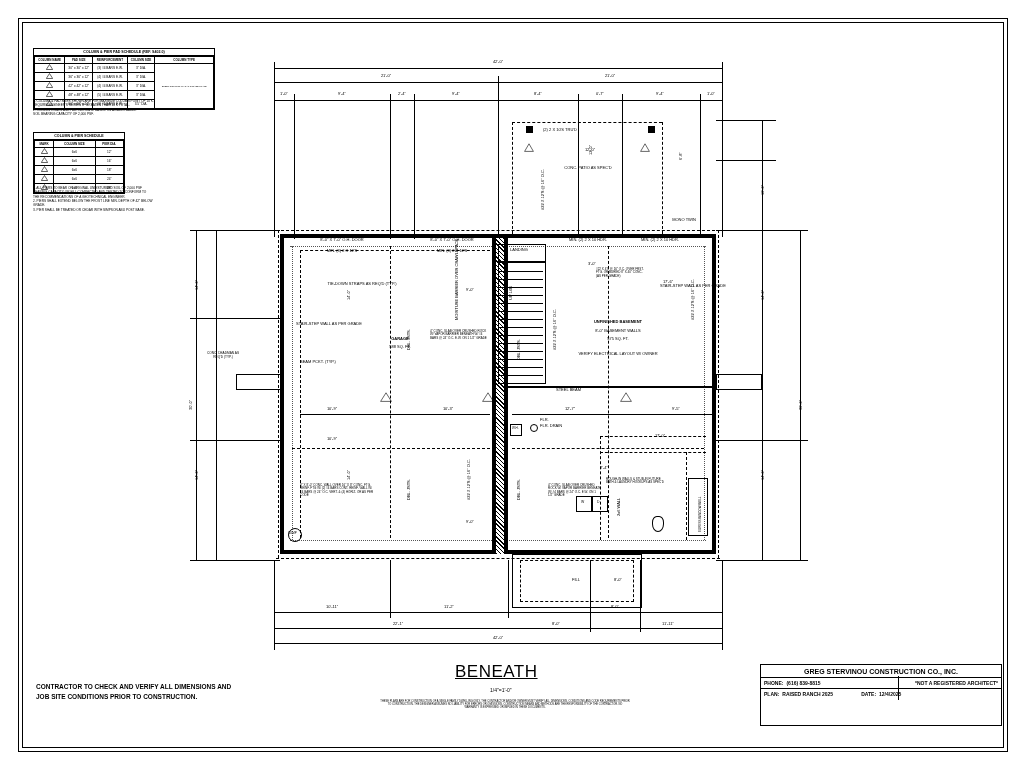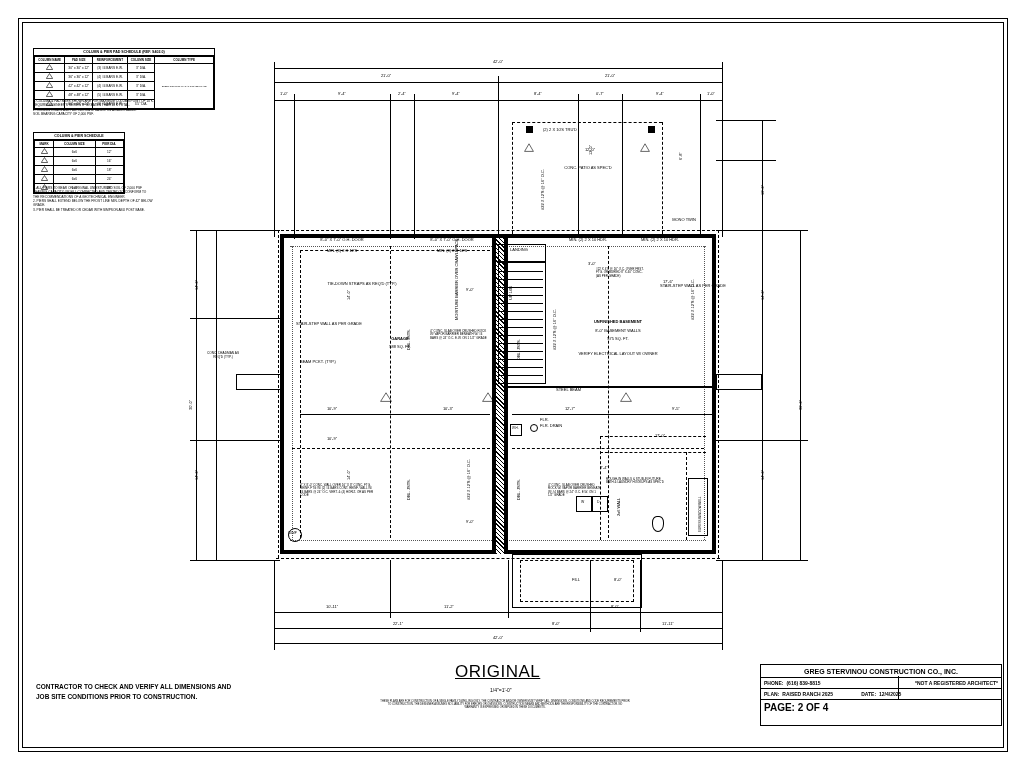--- a/index.html
+++ b/index.html
@@ -403,40 +403,37 @@
     <div class="txt c" style="left:618px;top:578px;">8'-0"</div>
 
     <div class="txt" style="left:548px;top:484px;width:54px;white-space:normal;font-size:3px;">4" CONC. SLAB OVER CRUSHED ROCK W/ VAPOR BARRIER BENEATH W/ #4 BARS @ 24" O.C. E.W. ON 1 1/2" GRADE</div>
 
     <div class="dash-h" style="left:292px;top:448px;width:198px;"></div>
     <div class="dash-h" style="left:512px;top:448px;width:192px;"></div>
     <div class="dash-v" style="left:390px;top:246px;height:292px;"></div>
     <div class="dash-v" style="left:608px;top:246px;height:292px;"></div>
   </div>
 
-  <div class="bigtitle" style="left:455px;top:662px;">ORIGINAL</div>
+  <div class="bigtitle" style="left:455px;top:662px;">BENEATH</div>
   <div class="scale" style="left:490px;top:687px;">1/4"=1'-0"</div>
 
   <div class="contractor" style="left:36px;top:682px;width:200px;white-space:normal;">CONTRACTOR TO CHECK AND VERIFY ALL DIMENSIONS AND JOB SITE CONDITIONS PRIOR TO CONSTRUCTION.</div>
 
   <div class="fineprint" style="left:380px;top:700px;">THESE PLANS ARE FOR CONSTRUCTION OF A SINGLE FAMILY DWELLING ONLY. THE CONTRACTOR AND/OR OWNER MUST VERIFY ALL DIMENSIONS, CONDITIONS AND CODE REQUIREMENTS PRIOR TO CONSTRUCTION. THE DESIGNER ASSUMES NO LIABILITY FOR ERRORS OR OMISSIONS. CONSTRUCTION MEANS AND METHODS ARE THE RESPONSIBILITY OF THE CONTRACTOR. NO WARRANTY IS EXPRESSED OR IMPLIED IN THESE DOCUMENTS.</div>
 
   <div class="tb" style="left:760px;top:664px;width:240px;height:60px;">
     <div class="row" style="font-weight:bold;font-size:7px;text-align:center;padding-top:3px;">GREG STERVINOU CONSTRUCTION CO., INC.</div>
     <div class="row" style="display:flex;">
       <span style="font-weight:bold;">PHONE:</span>
       <span style="margin-left:3px;font-weight:bold;">(616) 839-8815</span>
       <span style="margin-left:auto;font-weight:bold;">*NOT A REGISTERED ARCHITECT*</span>
     </div>
     <div class="row" style="display:flex;">
       <span style="font-weight:bold;">PLAN:</span>
       <span style="margin-left:3px;font-weight:bold;">RAISED RANCH 2025</span>
       <span style="margin-left:28px;font-weight:bold;">DATE:</span>
       <span style="margin-left:3px;font-weight:bold;">12/4/2025</span>
     </div>
-    <div class="row" style="font-size:10px;font-weight:bold;padding:2px 3px;">
-      <span>PAGE: 2 OF 4</span>
-    </div>
   </div>
   <div class="ln vl" style="left:898px;top:676px;height:12px;"></div>
   <div class="ln vl" style="left:898px;top:688px;height:12px;"></div>
 
 </div>
 
 </body></html>

